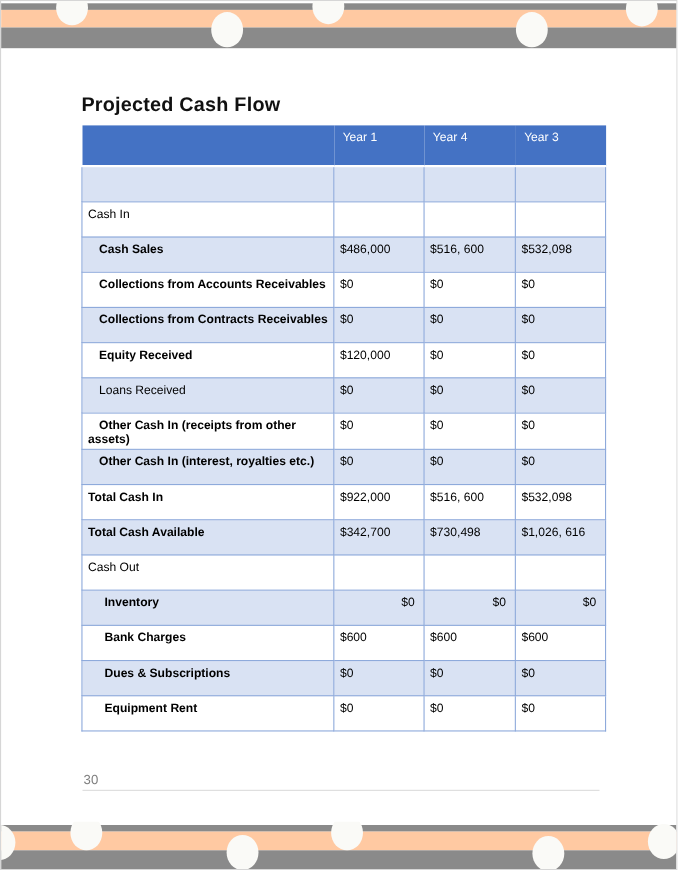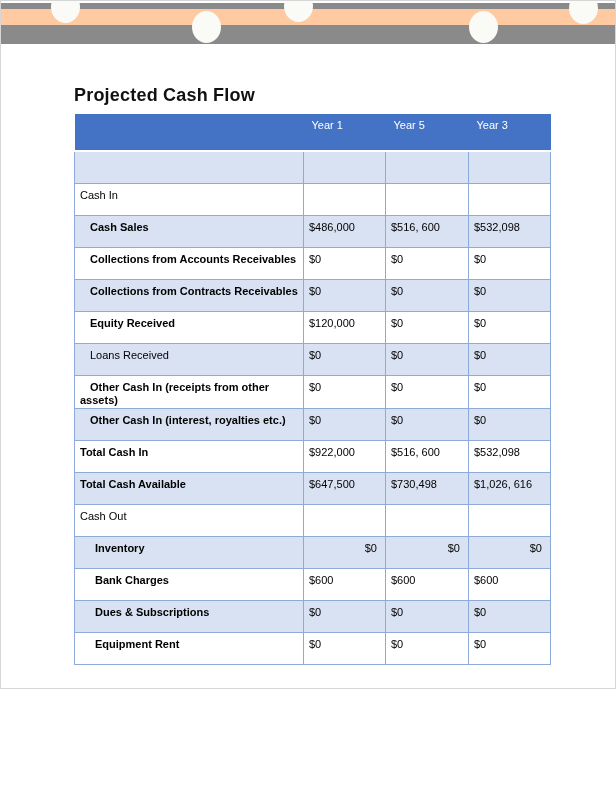--- a/index.html
+++ b/index.html
@@ -1,18 +1,18 @@
 <!DOCTYPE html>
 <html><head>
 <meta charset="utf-8">
 <style>
   html,body{margin:0;padding:0;background:#fff;}
   .page{
     position:relative;
-    width:616px;height:689px;
+    width:616px;height:791px;
     background:#ffffff;
     border:1px solid #d6d6d6;
     box-sizing:border-box;
     overflow:hidden;
     font-family:"Liberation Sans","DejaVu Sans",sans-serif;
     color:#000;
   }
   
   .decor{position:absolute;left:0;width:614px;overflow:hidden;}
   .decor-top{top:0;height:43px;}
@@ -94,21 +94,21 @@
     <colgroup>
       <col style="width:229px;">
         <col style="width:82px;">
         <col style="width:83px;">
         <col style="width:82px;">
     </colgroup>
     <thead>
       <tr id="header-row">
           <th></th>
           <th>Year 1</th>
-          <th>Year 5</th>
+          <th>Year 4</th>
           <th>Year 3</th>
         </tr>
     </thead>
     <tbody id="table-body">
         <tr class="shaded">
           <td class="label ind-0"></td>
           <td class="val"></td>
           <td class="val"></td>
           <td class="val"></td>
         </tr>
@@ -161,21 +161,21 @@
           <td class="val">$0</td>
         </tr>
         <tr>
           <td class="label ind-0 bold">Total Cash In</td>
           <td class="val">$922,000</td>
           <td class="val">$516, 600</td>
           <td class="val">$532,098</td>
         </tr>
         <tr class="shaded">
           <td class="label ind-0 bold">Total Cash Available</td>
-          <td class="val">$647,500</td>
+          <td class="val">$342,700</td>
           <td class="val">$730,498</td>
           <td class="val">$1,026, 616</td>
         </tr>
         <tr>
           <td class="label ind-0">Cash Out</td>
           <td class="val"></td>
           <td class="val"></td>
           <td class="val"></td>
         </tr>
         <tr class="shaded">

